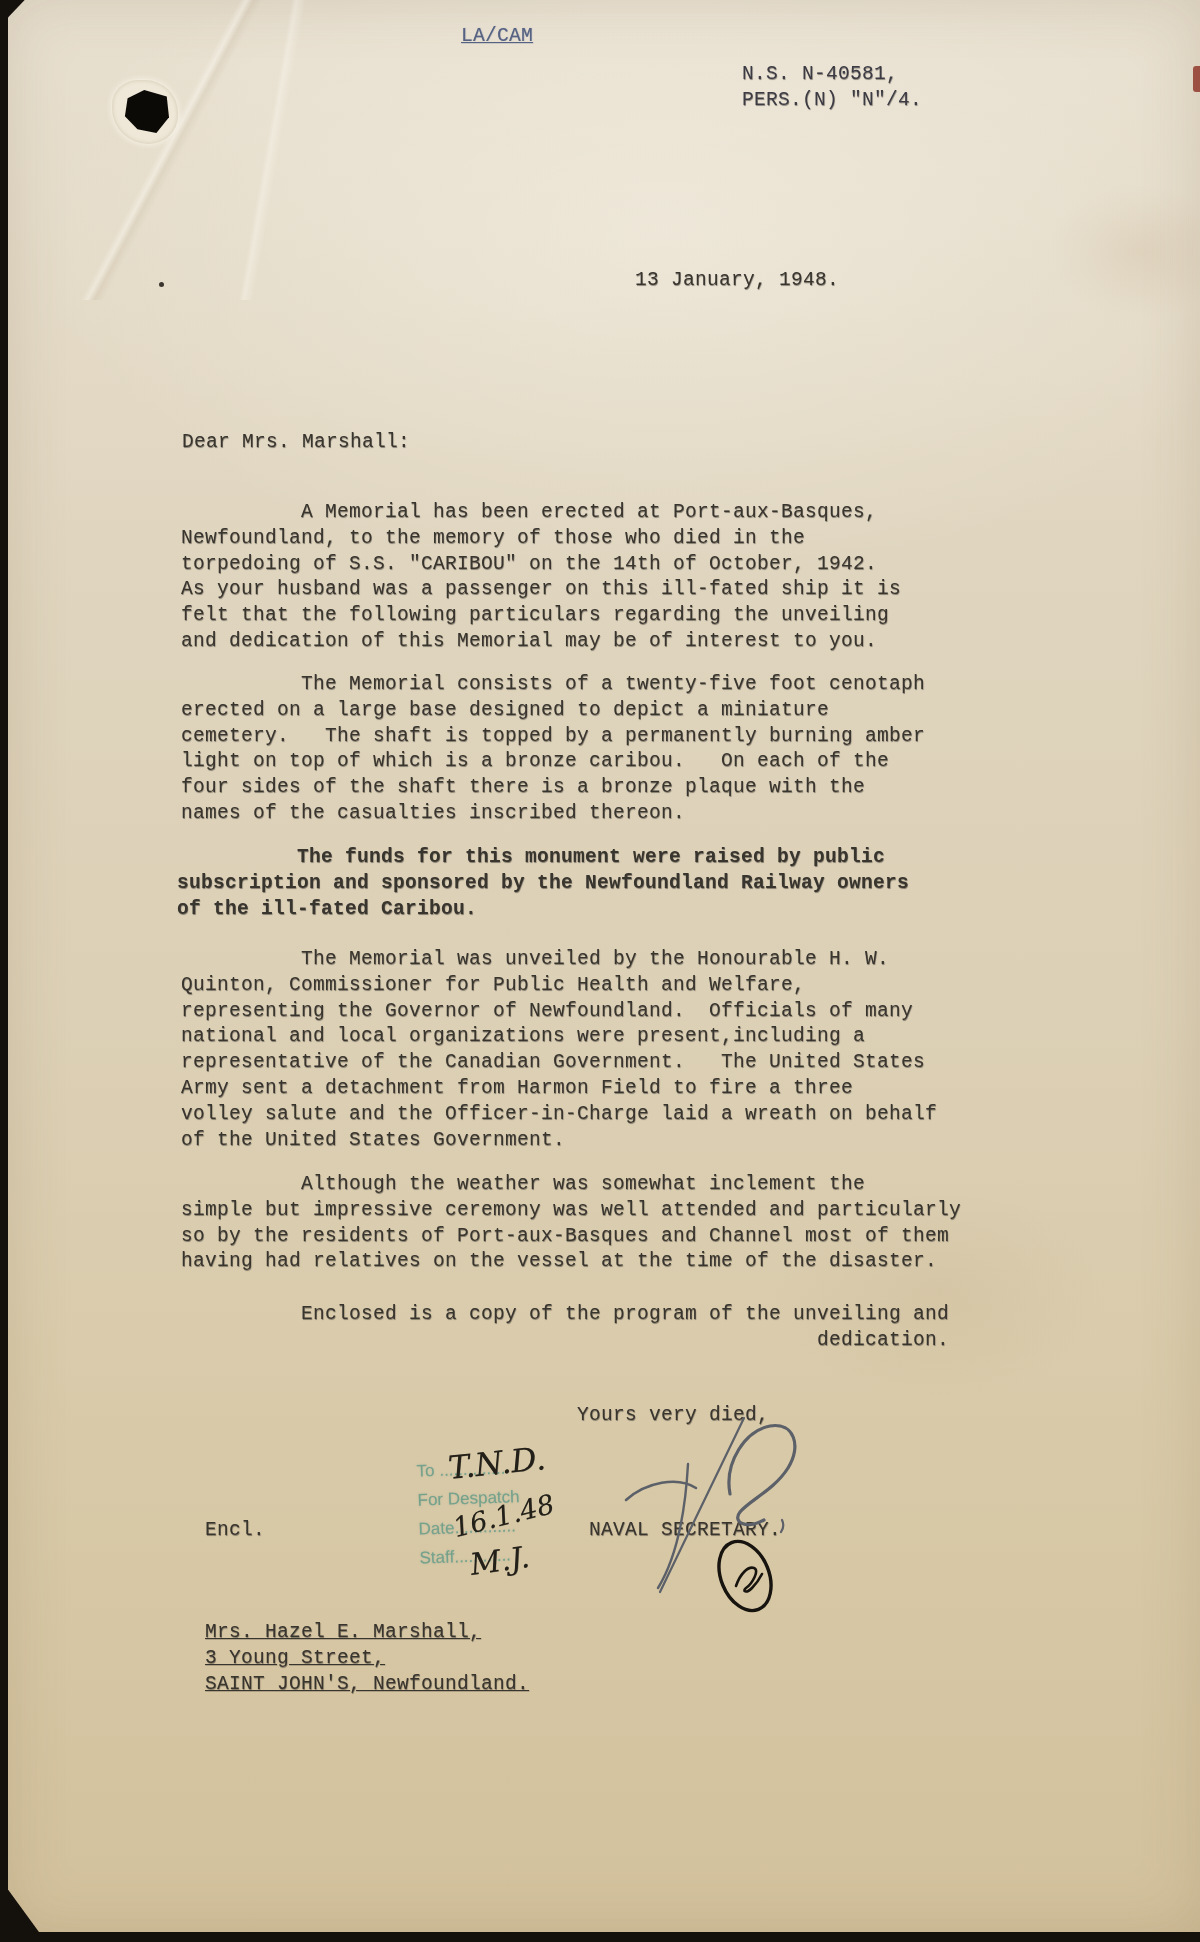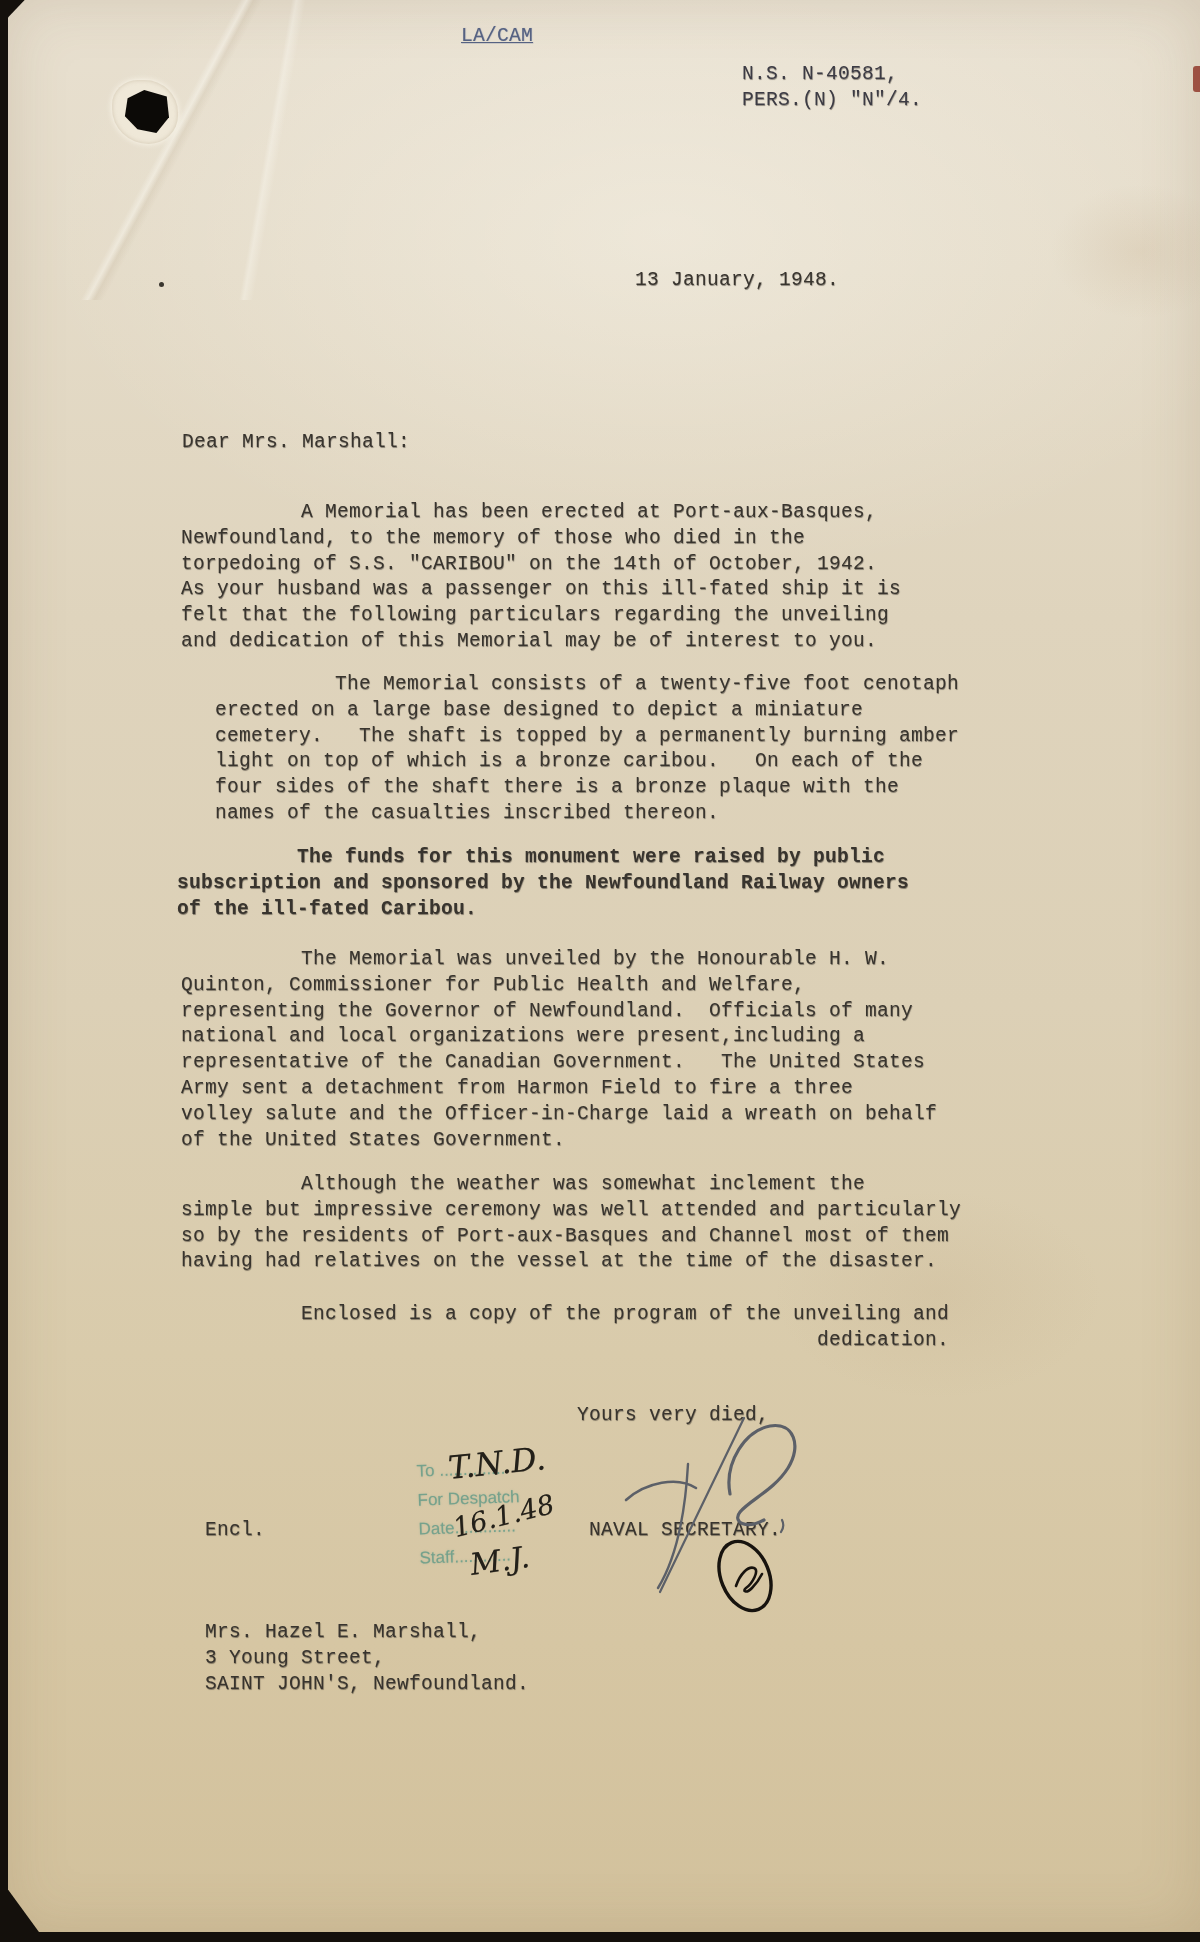--- a/index.html
+++ b/index.html
@@ -49,21 +49,21 @@
     font-family:"Liberation Sans", sans-serif;font-size:17px;line-height:29px;
     text-shadow:0 0 1.5px rgba(108,158,137,0.55);
     white-space:pre;
   }
   .hand{
     position:absolute;color:#232019;
     font-family:"DejaVu Serif", serif;font-style:italic;
     text-shadow:0.3px 0.3px 0.5px rgba(20,18,14,0.4);
   }
   .sig-svg{position:absolute;}
-  .addr{white-space:pre;}
+  .addr{white-space:pre;text-decoration:underline;}
   .red-mark{position:absolute;right:0;top:66px;width:7px;height:26px;background:#8c2f22;opacity:0.8;border-radius:3px 0 0 3px;}
 </style>
 </head>
 <body>
 
 <div class="paper">
   <div class="crease"></div>
 </div>
 
 <div class="red-mark"></div>
@@ -81,21 +81,21 @@
 <div class="speck" style="left:159px;top:282px;width:5px;height:5px;"></div>
 
 <div class="typed" style="left:182px;top:420px;margin-top:10px;">Dear Mrs. Marshall:</div>
 
 <div class="typed" style="left:181px;top:500px;">          A Memorial has been erected at Port-aux-Basques,
 Newfoundland, to the memory of those who died in the
 torpedoing of S.S. "CARIBOU" on the 14th of October, 1942.
 As your husband was a passenger on this ill-fated ship it is
 felt that the following particulars regarding the unveiling
 and dedication of this Memorial may be of interest to you.</div>
-<div class="typed" style="left:181px;top:672px;margin-left:34px;">          The Memorial consists of a twenty-five foot cenotaph
+<div class="typed" style="left:181px;top:672px;">          The Memorial consists of a twenty-five foot cenotaph
 erected on a large base designed to depict a miniature
 cemetery.   The shaft is topped by a permanently burning amber
 light on top of which is a bronze caribou.   On each of the
 four sides of the shaft there is a bronze plaque with the
 names of the casualties inscribed thereon.</div>
 <div class="typed" style="left:177px;top:845px;font-weight:bold;">          The funds for this monument were raised by public
 subscription and sponsored by the Newfoundland Railway owners
 of the ill-fated Caribou.</div>
 <div class="typed" style="left:181px;top:947px;">          The Memorial was unveiled by the Honourable H. W.
 Quinton, Commissioner for Public Health and Welfare,

